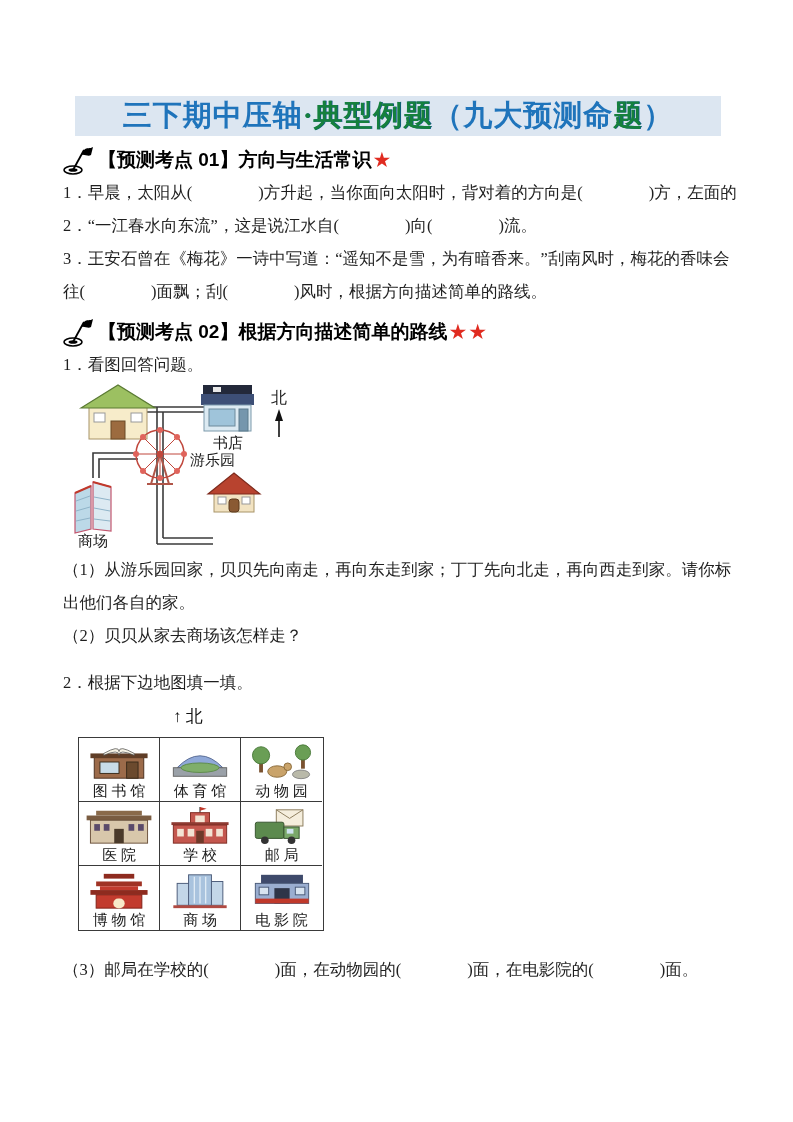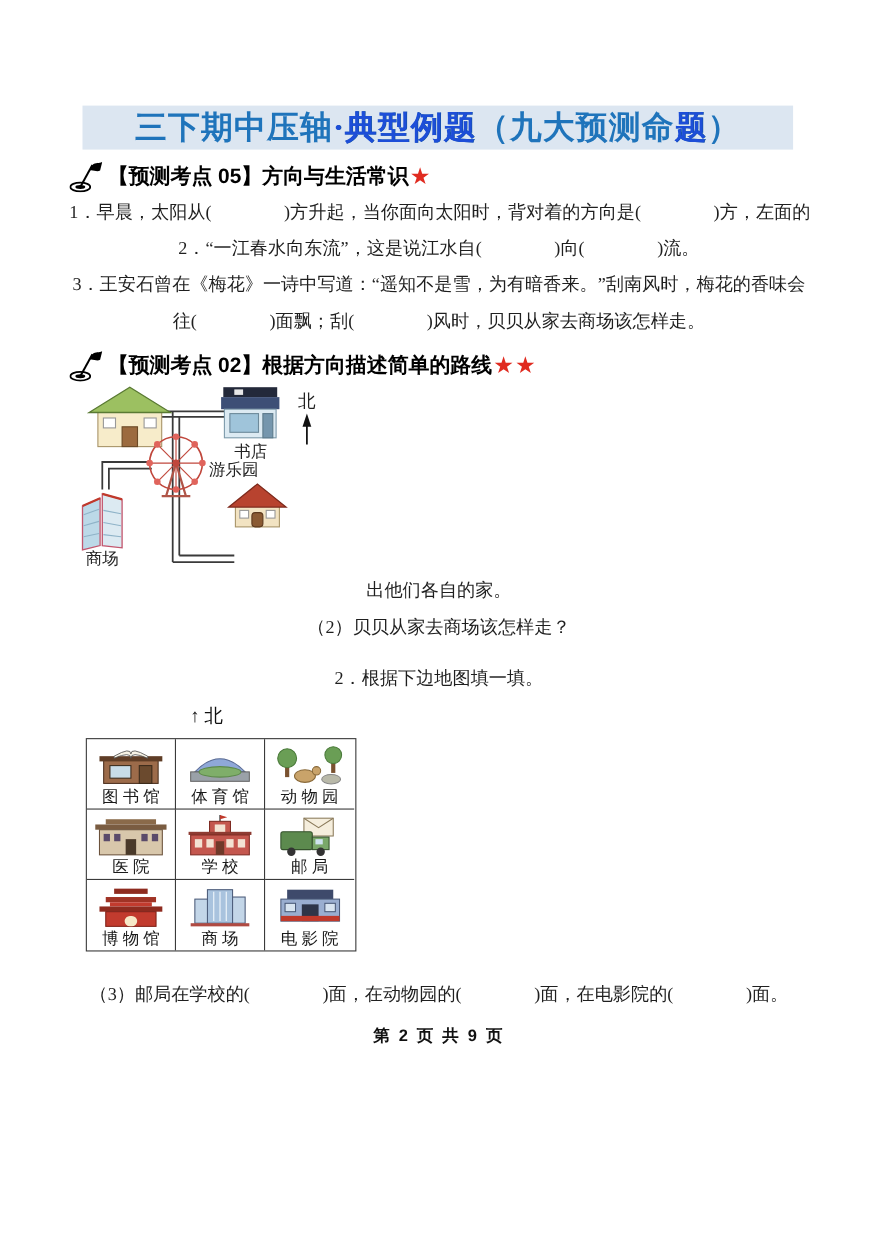--- a/index.html
+++ b/index.html
@@ -11,35 +11,35 @@
   .content { padding:0 58px 0 63px; }
 
   
   .title-box {
     margin-top:96px; margin-left:12px; width:646px; height:40px;
     background:#dce6f1; display:flex; align-items:flex-end; justify-content:center;
     white-space:pre;
   }
   .title-box span { font-size:29px; font-weight:bold; letter-spacing:1px; }
   .tseg-a { color:#1f74bb; }
-  .tseg-b { color:#1d4ed8; text-shadow:0.6px 0 0 #0d5190; }
+  .tseg-b { color:#15803d; text-shadow:0.6px 0 0 #0d5190; }
 
   
   .section-heading {
     display:flex; align-items:center; height:32px; margin-top:8px;
     font-family:"Liberation Sans","DejaVu Sans",sans-serif;
     font-weight:bold; font-size:19px; color:#000; white-space:pre;
   }
   .flag-icon { width:30px; height:30px; margin-right:5px; flex:0 0 auto; }
   .star { color:#e02b20; font-size:21px; margin-left:1px; letter-spacing:1px; }
 
   
   .bodyline {
     font-size:16.5px; line-height:33px; height:33px;
-    white-space:pre; overflow:visible;text-align:center;
+    white-space:pre; overflow:visible;
   }
 
   
   .map1 { display:block; margin-top:0; }
   .map-label { font-size:15px; fill:#222; font-family:"Liberation Serif","DejaVu Serif",serif; }
 
   
   .q2line { margin-top:14px; }
   .north2 {
     margin-top:6px; margin-left:110px; height:22px;
@@ -78,40 +78,41 @@
       <span class="tseg-a">三下期中压轴</span><span class="tseg-b">·典型例题</span><span class="tseg-a">（九大预测命</span><span class="tseg-b">题</span><span class="tseg-a">）</span>
     </div>
 
     <div class="section-heading">
       <svg class="flag-icon" viewBox="0 0 30 30">
         <ellipse cx="10" cy="25" rx="9" ry="4" fill="none" stroke="#000" stroke-width="1.6"></ellipse>
         <ellipse cx="10" cy="25" rx="4.5" ry="1.8" fill="#000"></ellipse>
         <line x1="10" y1="25" x2="21" y2="5" stroke="#000" stroke-width="1.8"></line>
         <path d="M21,5 C24,2 27,4 30,2 L28,10 C25,12 22,9 18,10 Z" fill="#000"></path>
       </svg>
-      <span>【预测考点 05】方向与生活常识</span><span class="star">★</span>
+      <span>【预测考点 01】方向与生活常识</span><span class="star">★</span>
     </div>
 
     <div>
       <div class="bodyline">1．早晨，太阳从(　　　　)方升起，当你面向太阳时，背对着的方向是(　　　　)方，左面的</div>
       <div class="bodyline">2．“一江春水向东流”，这是说江水自(　　　　)向(　　　　)流。</div>
       <div class="bodyline">3．王安石曾在《梅花》一诗中写道：“遥知不是雪，为有暗香来。”刮南风时，梅花的香味会</div>
-      <div class="bodyline">往(　　　　)面飘；刮(　　　　)风时，贝贝从家去商场该怎样走。</div>
+      <div class="bodyline">往(　　　　)面飘；刮(　　　　)风时，根据方向描述简单的路线。</div>
     </div>
 
     <div class="section-heading">
       <svg class="flag-icon" viewBox="0 0 30 30">
         <ellipse cx="10" cy="25" rx="9" ry="4" fill="none" stroke="#000" stroke-width="1.6"></ellipse>
         <ellipse cx="10" cy="25" rx="4.5" ry="1.8" fill="#000"></ellipse>
         <line x1="10" y1="25" x2="21" y2="5" stroke="#000" stroke-width="1.8"></line>
         <path d="M21,5 C24,2 27,4 30,2 L28,10 C25,12 22,9 18,10 Z" fill="#000"></path>
       </svg>
       <span>【预测考点 02】根据方向描述简单的路线</span><span class="star">★★</span>
     </div>
 
+    <div class="bodyline">1．看图回答问题。</div>
 
     <svg class="map1" width="300" height="172" viewBox="0 0 300 172">
 
       <g stroke="#3a3a3a" stroke-width="1.6" fill="none">
         <path d="M59,26 H144"></path>
           <path d="M59,31 H144"></path>
         <path d="M94,26 V163"></path>
           <path d="M100,31 V157"></path>
         <path d="M75,72 H30 V97"></path>
           <path d="M75,78 H36 V97"></path>
@@ -186,20 +187,21 @@
       <g>
         <rect x="151" y="112" width="40" height="19" fill="#f2e3c2" stroke="#a89468"></rect>
         <polygon points="145,113 171,92 197,113" fill="#b8432f" stroke="#7e2a1c" stroke-width="1.2"></polygon>
         <rect x="166" y="118" width="10" height="13" rx="3" fill="#8a5a33" stroke="#5d3a1e"></rect>
         <rect x="155" y="116" width="8" height="7" fill="#ffffff" stroke="#999"></rect>
         <rect x="179" y="116" width="8" height="7" fill="#ffffff" stroke="#999"></rect>
       </g>
     </svg>
 
     <div>
+      <div class="bodyline">（1）从游乐园回家，贝贝先向南走，再向东走到家；丁丁先向北走，再向西走到家。请你标</div>
       <div class="bodyline">出他们各自的家。</div>
       <div class="bodyline">（2）贝贝从家去商场该怎样走？</div>
     </div>
 
     <div class="bodyline q2line">2．根据下边地图填一填。</div>
 
     <div class="north2">↑ 北</div>
 
     <div class="grid-map">
       <div class="cell">
@@ -310,16 +312,15 @@
           <rect x="14" y="17" width="10" height="8" fill="#d8e4f0" stroke="#4a5a78"></rect>
           <rect x="52" y="17" width="10" height="8" fill="#d8e4f0" stroke="#4a5a78"></rect>
           <rect x="10" y="29" width="56" height="5" fill="#c0392b"></rect>
         </svg>
         <div class="cell-label">电 影 院</div>
       </div>
     </div>
 
     <div class="bodyline q-line2">（3）邮局在学校的(　　　　)面，在动物园的(　　　　)面，在电影院的(　　　　)面。</div>
 
-    <div class="footer">第 2 页 共 9 页</div>
 
   </div>
 </div>
 
 </body></html>

